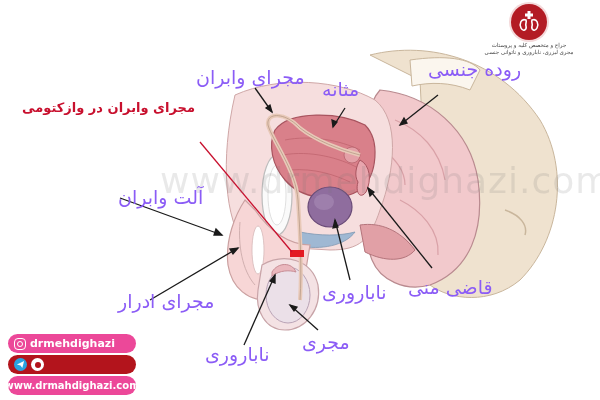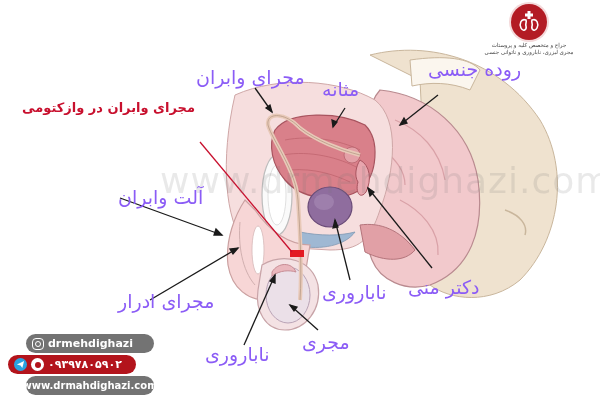--- a/index.html
+++ b/index.html
@@ -5,21 +5,21 @@
   html, body { margin: 0; padding: 0; }
   body { width: 600px; height: 400px; background: #ffffff; overflow: hidden; position: relative; font-family: "DejaVu Sans", sans-serif; }
   .canvas { position: absolute; left: 0; top: 0; width: 600px; height: 400px; }
   .label { position: absolute; font-family: "DejaVu Sans", sans-serif; font-size: 19px; color: #8b5cf6; direction: rtl; white-space: nowrap; line-height: 1; text-align: right; }
   .note { position: absolute; font-family: "DejaVu Sans", sans-serif; font-size: 13px; font-weight: bold; color: #c8102e; direction: rtl; white-space: nowrap; line-height: 1.55; text-align: right; }
   .brand { position: absolute; right: 6px; top: 4px; width: 130px; text-align: center; direction: rtl; }
   .brand-logo { width: 36px; height: 36px; border-radius: 50%; background: #b31b24; margin: 0 auto 2px; display: flex; align-items: center; justify-content: center; box-shadow: 0 0 0 2px #f4d9da; }
   .brand-name { font-family: "DejaVu Sans", sans-serif; font-size: 14px; font-weight: bold; color: #c0141c; line-height: 1.2; }
   .brand-tag { font-family: "DejaVu Sans", sans-serif; font-size: 5.5px; color: #444; line-height: 1.35; }
   .pill { position: absolute; left: 8px; width: 128px; height: 19px; border-radius: 10px; display: flex; align-items: center; padding: 0 6px; box-sizing: border-box; color: #fff; font-family: "DejaVu Sans", sans-serif; font-size: 11px; font-weight: bold; white-space: nowrap; overflow: hidden; }
-  .pill.teal { background: #737373; margin-left: 18px; }
+  .pill.teal { background: #ec4899; }
   .pill.red { background: #b3141c; }
   .pill .ic { display: inline-flex; width: 13px; height: 13px; border-radius: 50%; align-items: center; justify-content: center; margin-right: 4px; flex: 0 0 auto; }
   .pill.web { font-size: 10px; font-weight: bold; justify-content: center; }
   .watermark { position: absolute; left: 160px; top: 160px; font-family: "DejaVu Sans", sans-serif; font-size: 36px; color: rgba(120,120,120,0.16); letter-spacing: 1px; white-space: nowrap; pointer-events: none; }
 </style>
 </head>
 <body>
 
 <svg class="canvas" viewBox="0 0 600 400" xmlns="http://www.w3.org/2000/svg">
 
@@ -100,38 +100,37 @@
 </div>
 
 <div class="label" style="left:196px; top:68px;">مجرای وابران</div>
 <div class="label" style="left:322px; top:80px;">مثانه</div>
 <div class="label" style="left:428px; top:60px;">روده جنسی</div>
 <div class="label" style="left:118px; top:188px;">آلت وابران</div>
 <div class="label" style="left:118px; top:292px;">مجرای ادرار</div>
 <div class="label" style="left:205px; top:345px;">ناباروری</div>
 <div class="label" style="left:302px; top:333px;">مجری</div>
 <div class="label" style="left:322px; top:283px;">ناباروری</div>
-<div class="label" style="left:408px; top:278px;">دکتر منی</div>
+<div class="label" style="left:408px; top:278px;">قاضی منی</div>
 
 <div class="note" style="right:405px; top:98px;">
   <div>مجرای وابران در وازکتومی</div>
 </div>
 
 <div class="pill teal" style="top:334px;">
   <span class="ic" style="border:1.5px solid #fff; border-radius:4px; width:10px; height:10px;">
     <span style="display:block;width:4px;height:4px;border:1.3px solid #fff;border-radius:50%;"></span>
   </span>
   <span>drmehdighazi</span>
 </div>
 <div class="pill red" style="top:355px;">
   <span class="ic" style="background:#2aa3e0;">
     <svg width="9" height="9" viewBox="0 0 10 10">
         <polygon points="1,5 9,1 7,9 5,6" fill="#fff"></polygon>
       </svg>
   </span>
   <span class="ic" style="background:#ffffff;">
     <span style="display:block;width:6px;height:6px;border-radius:50%;background:#b3141c;"></span>
   </span>
-  <span style="letter-spacing:1px;">۰۹۳۹۷۸۰۵۹۰۲</span>
 </div>
 <div class="pill teal web" style="top:376px;">
   <span>www.drmahdighazi.com</span>
 </div>
 
 </body></html>

